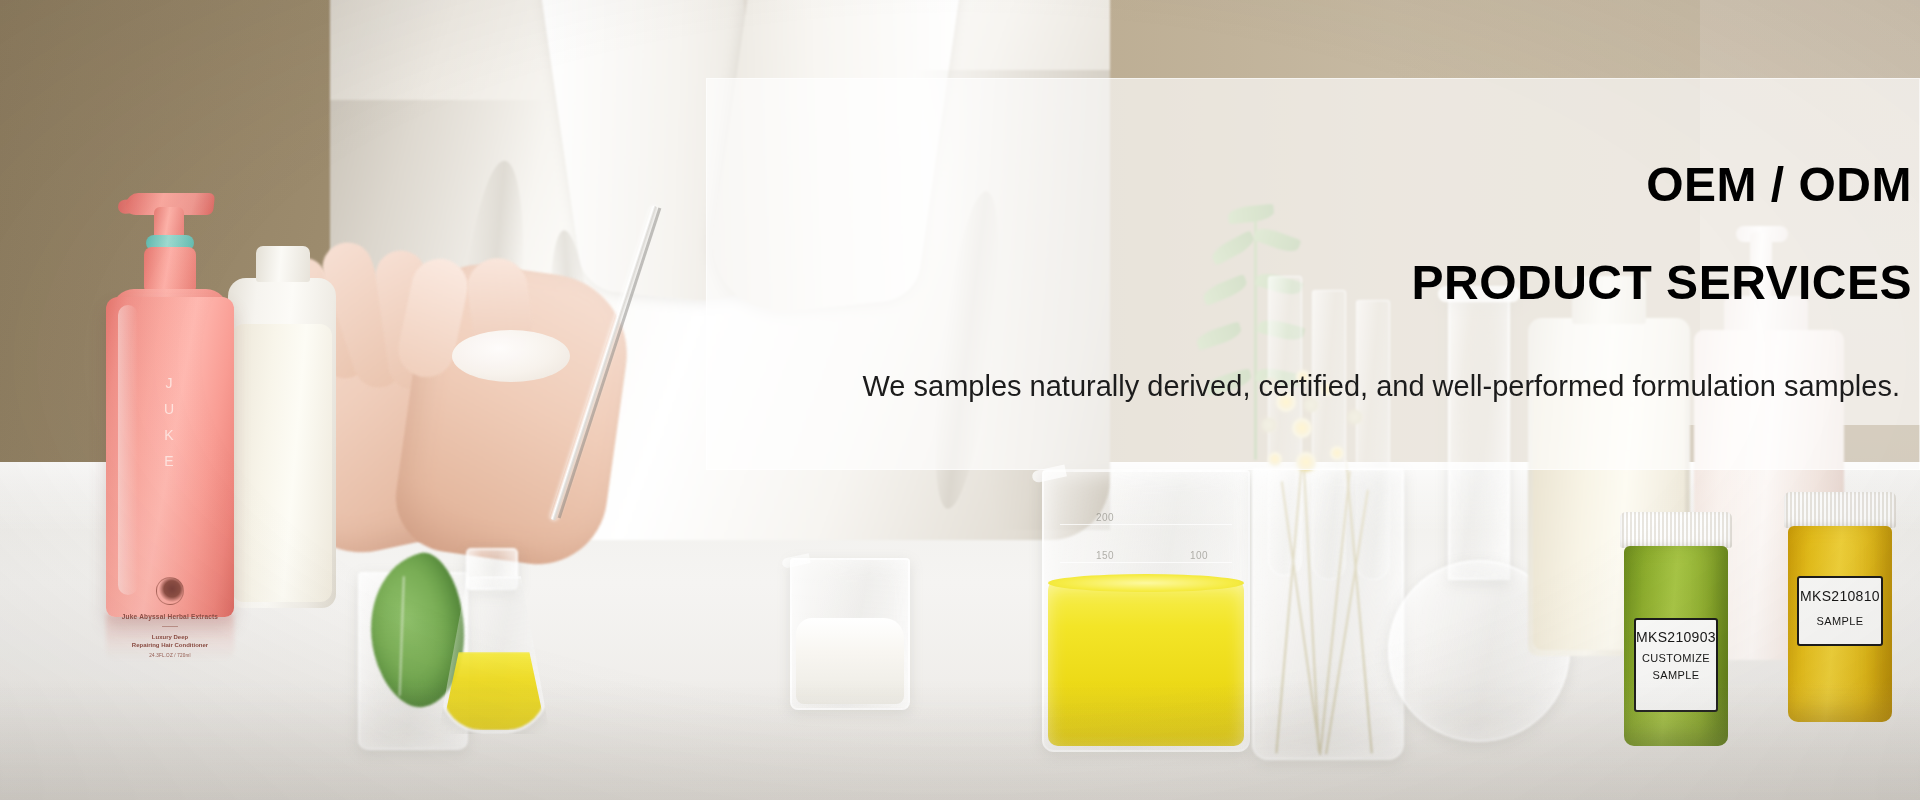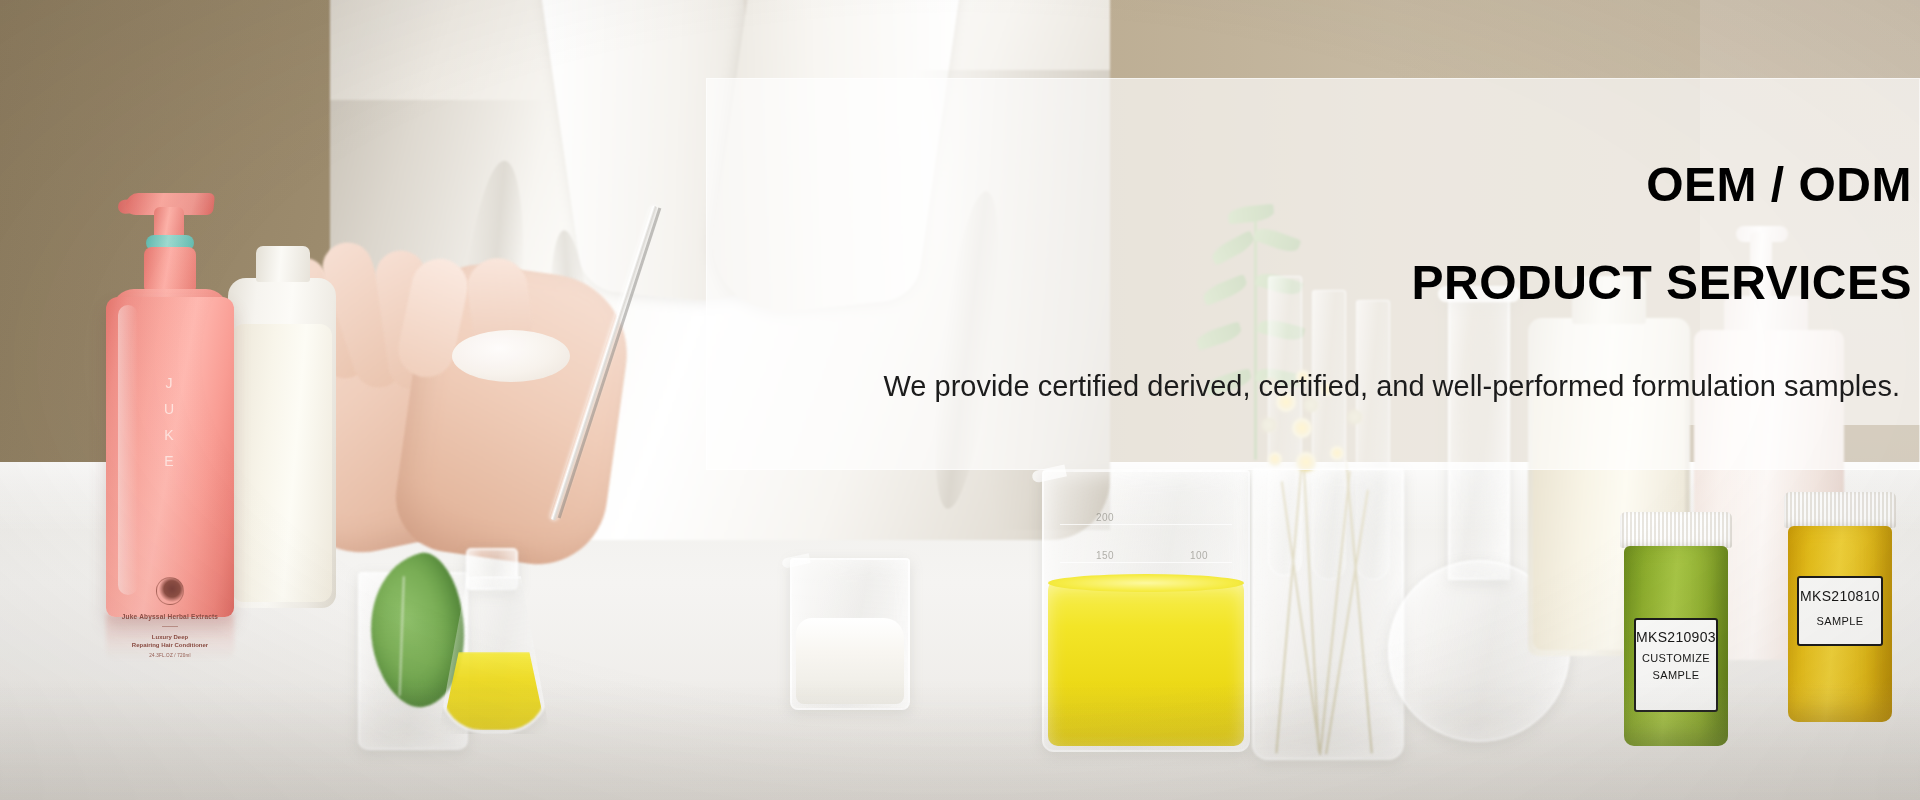--- a/index.html
+++ b/index.html
@@ -672,15 +672,15 @@
     </div>
 
     <div class="table-shadow"></div>
     <div class="vignette"></div>
   </div>
 
   <div class="text-panel"></div>
 
   <h1 class="headline">OEM / ODM
 PRODUCT SERVICES</h1>
-  <p class="subhead">We provide certified derived, certified, and well-performed formulation samples.</p>
+  <p class="subhead">We samples naturally derived, certified, and well-performed formulation samples.</p>
 
 </div>
 
 </body></html>

